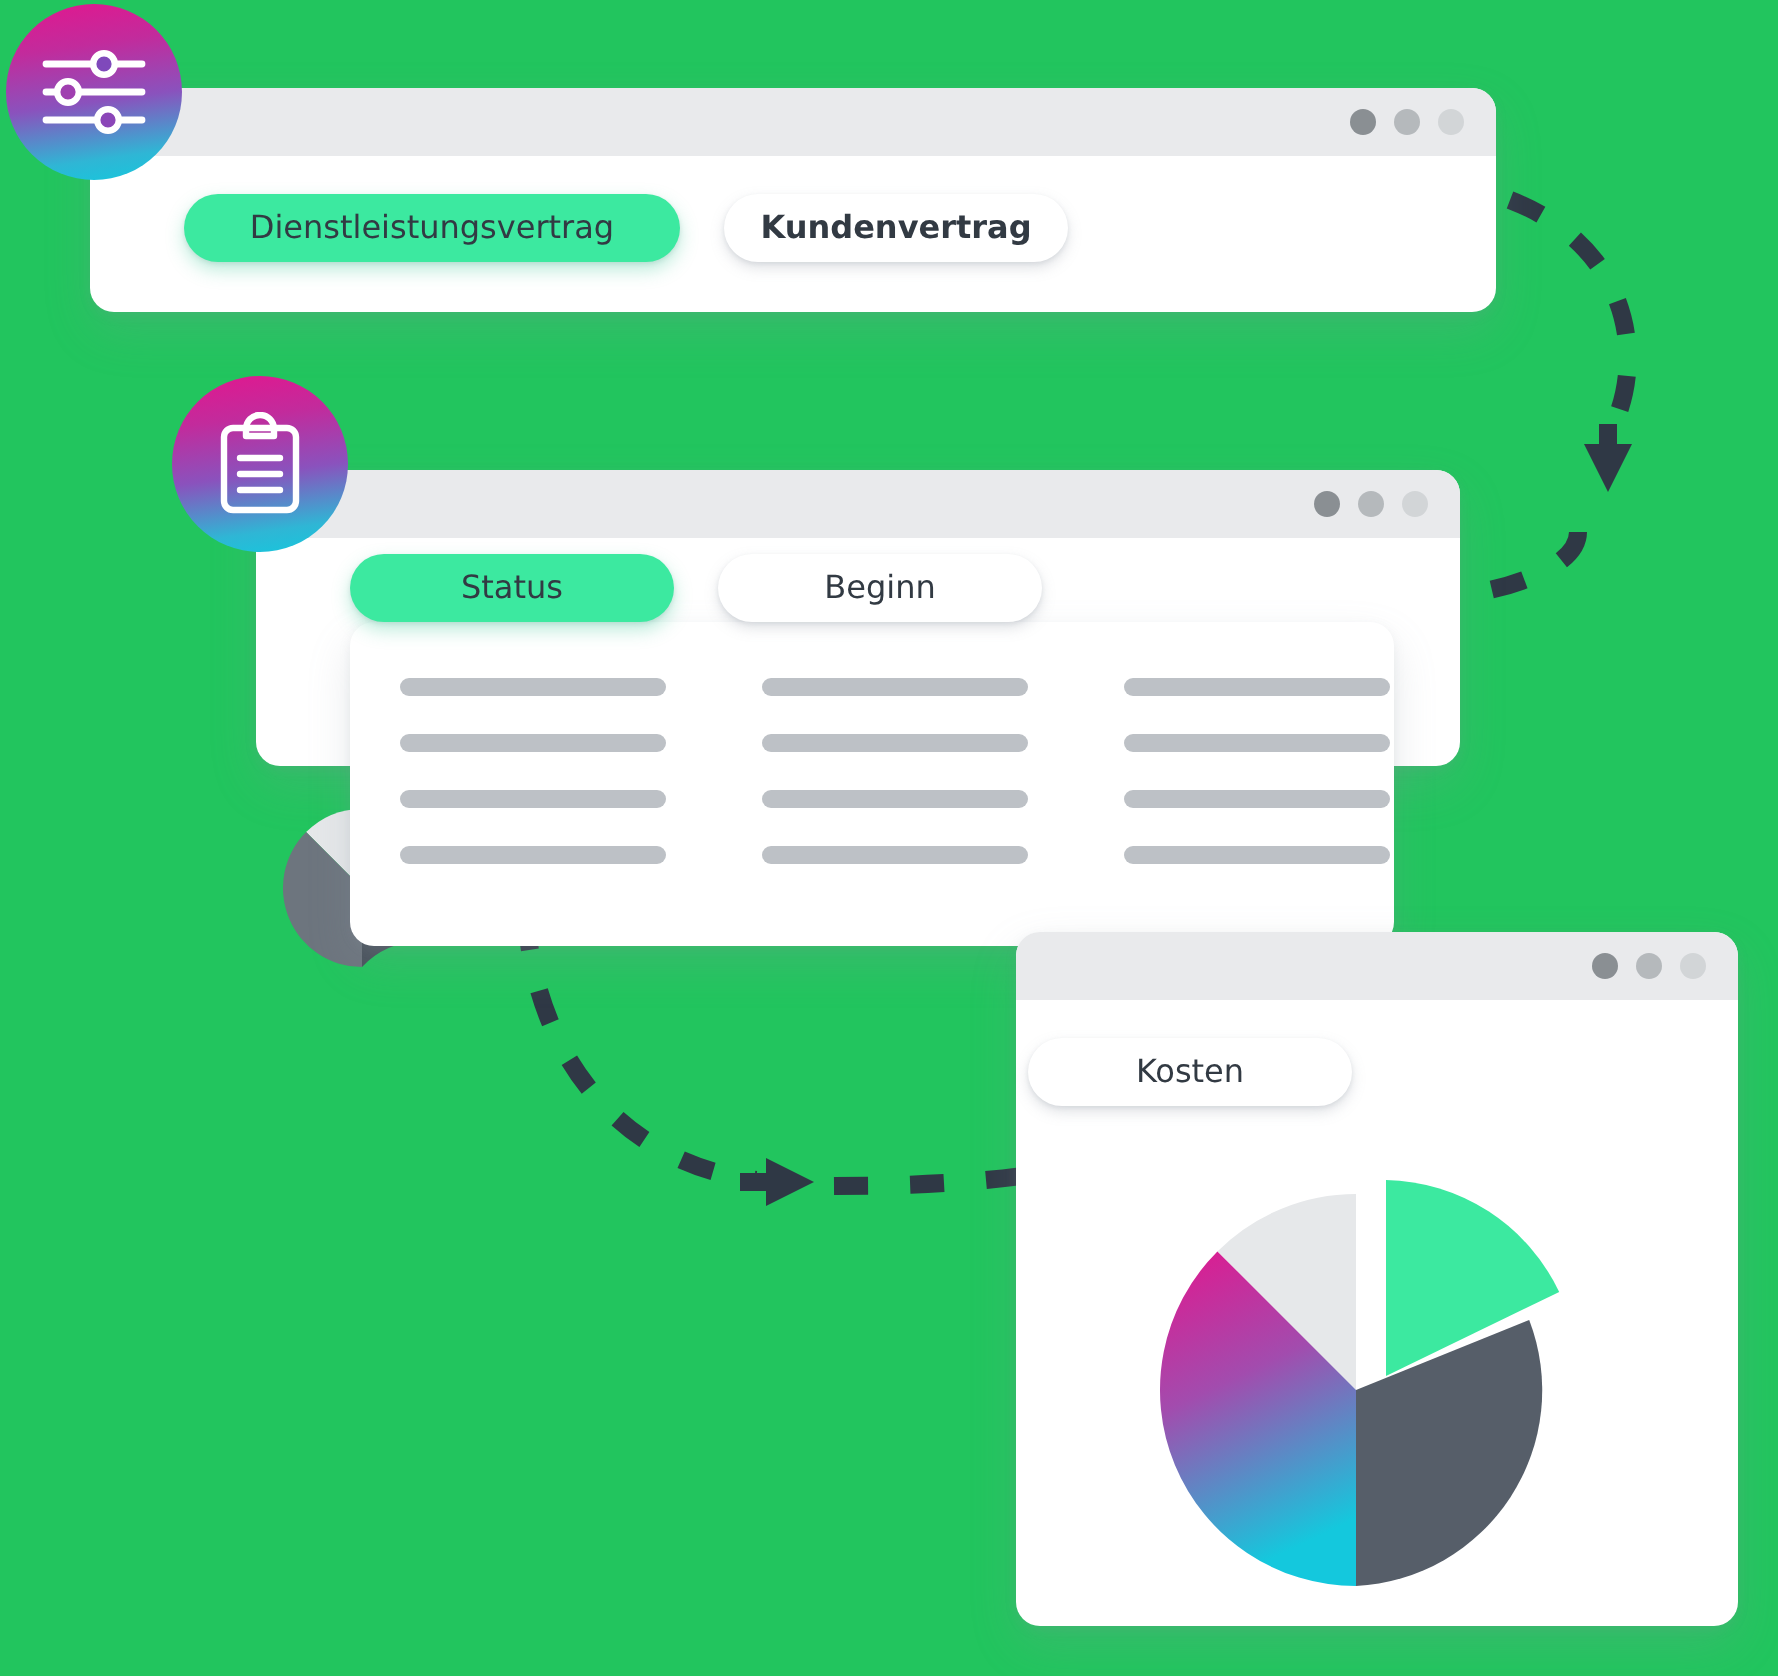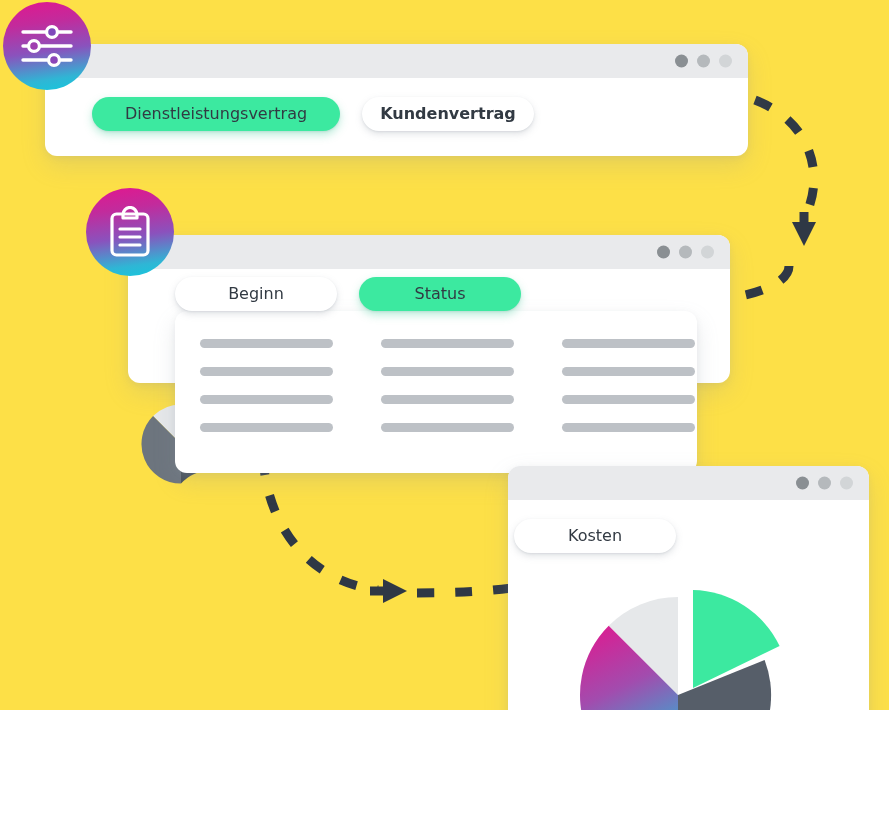--- a/index.html
+++ b/index.html
@@ -6,22 +6,22 @@
     margin: 0;
     padding: 0;
     background: #ffffff;
   }
   body {
     font-family: "DejaVu Sans", "Liberation Sans", sans-serif;
   }
   #stage {
     position: relative;
     width: 889px;
-    height: 710px;
-    background: #fde047;
+    height: 838px;
+    background: #22c55e;
     overflow: hidden;
   }
 
   
   .window {
     position: absolute;
     background: #ffffff;
     border-radius: 12px;
     box-shadow: 0 10px 24px rgba(140,148,160,0.20),
                 0 2px 6px rgba(140,148,160,0.13);
@@ -198,22 +198,22 @@
     </div>
     <div class="tcol" style="margin-left:48px;">
       <div class="tbar" style="width:133px;"></div>
       <div class="tbar" style="width:133px;"></div>
       <div class="tbar" style="width:133px;"></div>
       <div class="tbar" style="width:133px;"></div>
     </div>
   </div>
 
   <div class="tabrow" style="position:absolute; left:175px; top:277px; gap:22px;">
+    <div class="pill active" style="width:162px;">Status</div>
     <div class="pill" style="width:162px;">Beginn</div>
-    <div class="pill active" style="width:162px;">Status</div>
   </div>
 
   <div class="badge" style="left:86px; top:188px; width:88px; height:88px;">
     <svg width="44" height="52" viewBox="0 0 44 52">
       <rect x="4" y="8" width="36" height="41" rx="4.5" fill="none" stroke="#ffffff" stroke-width="3.2"></rect>
       <path d="M 15 12 L 15 8.5 A 7 7 0 0 1 29 8.5 L 29 12 Z" fill="none" stroke="#ffffff" stroke-width="3.2" stroke-linejoin="round"></path>
       <line x1="12" y1="23" x2="32" y2="23" stroke="#ffffff" stroke-width="3.2" stroke-linecap="round"></line>
       <line x1="12" y1="31" x2="32" y2="31" stroke="#ffffff" stroke-width="3.2" stroke-linecap="round"></line>
       <line x1="12" y1="39" x2="32" y2="39" stroke="#ffffff" stroke-width="3.2" stroke-linecap="round"></line>
     </svg>

